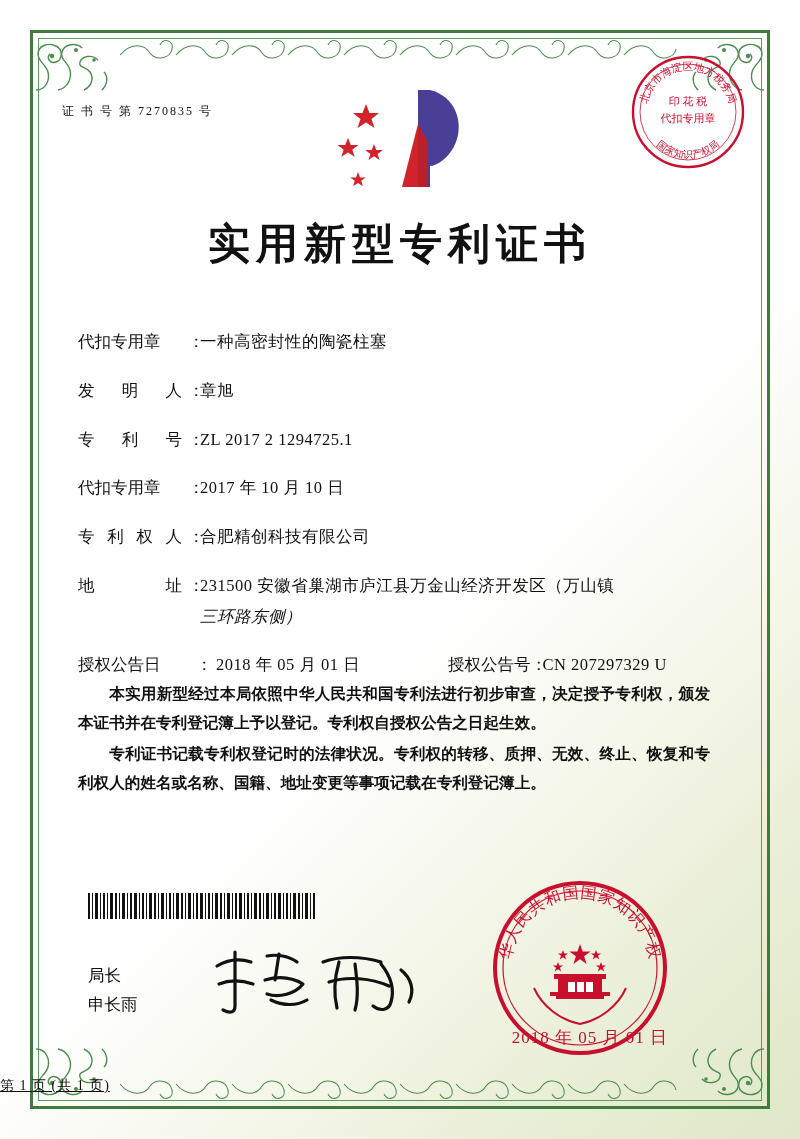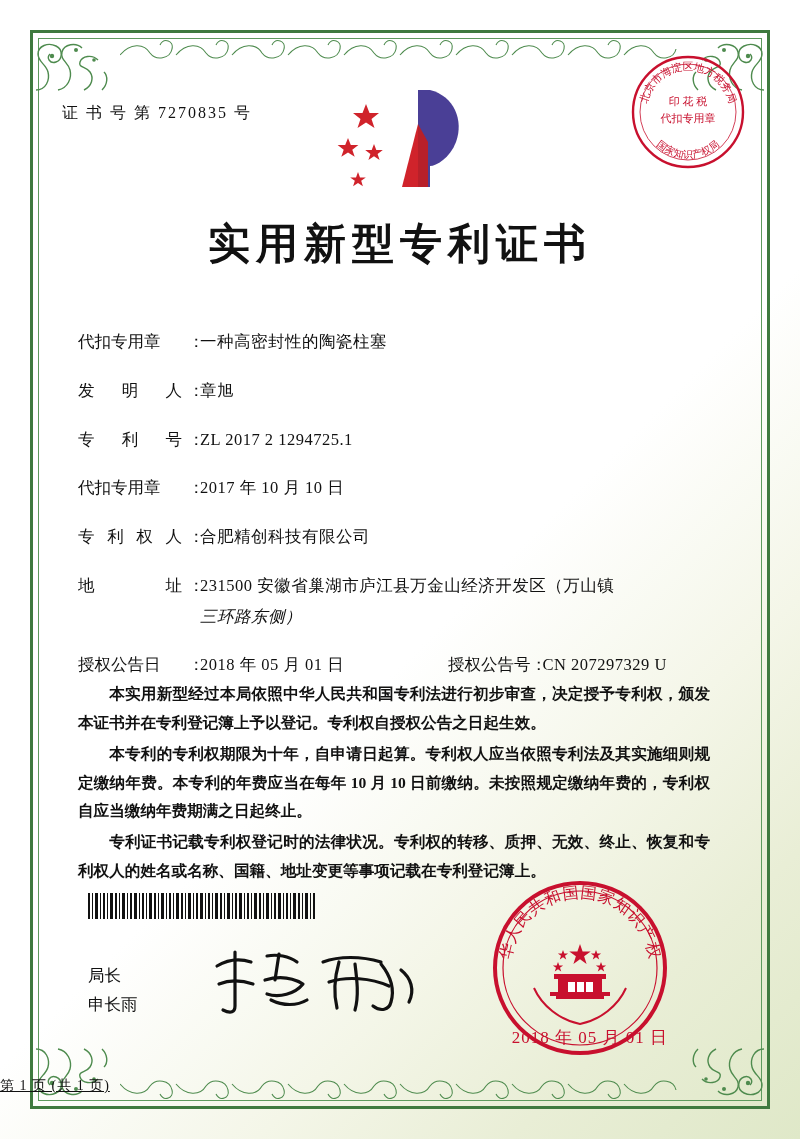--- a/index.html
+++ b/index.html
@@ -63,21 +63,21 @@
     color: #4e8b4e;
     transform: scaleY(-1);
   }
   .edge-top svg, .edge-bottom svg { width:100%; height:100%; display:block; }
 
   
   .cert-no {
     position: absolute;
     left: 62px;
     top: 103px;
-    font-size: 16px;
+    font-size: 12px;
     letter-spacing: 2px;
     color: #111;
     white-space: nowrap;
   }
   .logo {
     position: absolute;
     left: 330px;
     top: 82px;
     width: 140px;
     height: 115px;
@@ -131,21 +131,21 @@
     padding-right: 6px;
   }
   .row .colon { width: 12px; flex: none; }
   .row .val {
     flex: 1;
     letter-spacing: 0.5px;
   }
   .row .val .cont2 { display: block; margin-top: 6px; font-style: italic; }
 
   .row.two-col { justify-content: flex-start; }
-  .pub-left { display: flex; width: 370px; }
+  .pub-left { display: flex; width: 370px; gap: 8px; }
   .pub-right { display: flex; }
   .pub-right .lbl2 { white-space: nowrap; }
 
   
   .body-text {
     position: absolute;
     left: 78px;
     top: 680px;
     width: 648px;
     font-size: 15.6px;
@@ -383,21 +383,20 @@
         <span class="lbl2">授权公告号</span>
         <span class="colon">：</span>
         <span class="val">CN 207297329 U</span>
       </span>
     </div>
 
   </div>
 
   <div class="body-text">
     <p>本实用新型经过本局依照中华人民共和国专利法进行初步审查，决定授予专利权，颁发本证书并在专利登记簿上予以登记。专利权自授权公告之日起生效。</p>
-    <p>本专利的专利权期限为十年，自申请日起算。专利权人应当依照专利法及其实施细则规定缴纳年费。本专利的年费应当在每年 10 月 10 日前缴纳。未按照规定缴纳年费的，专利权自应当缴纳年费期满之日起终止。</p>
     <p>专利证书记载专利权登记时的法律状况。专利权的转移、质押、无效、终止、恢复和专利权人的姓名或名称、国籍、地址变更等事项记载在专利登记簿上。</p>
   </div>
 
   <div class="barcode">
     <svg viewBox="0 0 230 26" preserveAspectRatio="none">
       <g fill="#111">
         <rect x="0" y="0" width="2" height="26"></rect>
           <rect x="4" y="0" width="1" height="26"></rect>
         <rect x="7" y="0" width="3" height="26"></rect>
           <rect x="12" y="0" width="1" height="26"></rect>

